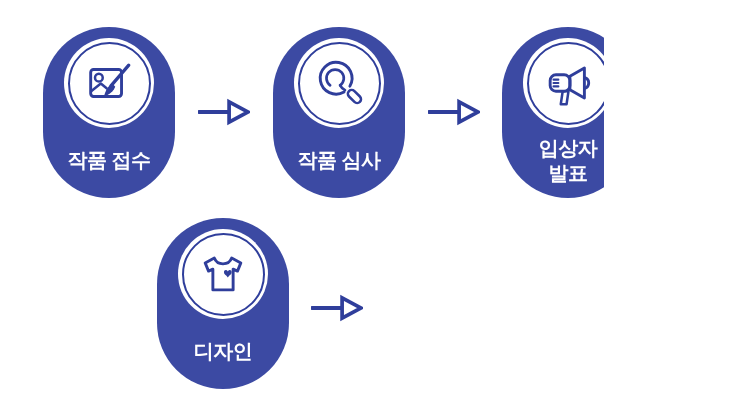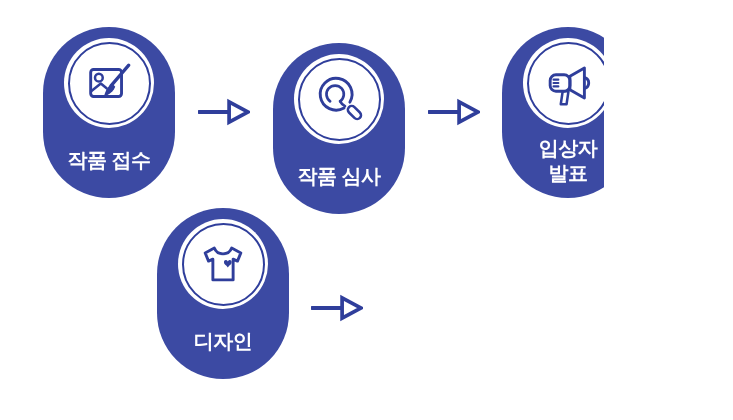--- a/index.html
+++ b/index.html
@@ -10,23 +10,23 @@
   }
   *{box-sizing:border-box;}
   body{margin:0;font-family:"Liberation Sans",sans-serif;background:var(--page-background);}
   .stage{position:relative;width:604px;height:420px;background:var(--page-background);overflow:hidden;}
 
   .capsule{
     position:absolute;width:132px;height:171px;border-radius:66px;
     background:var(--capsule);display:flex;flex-direction:column;align-items:center;
   }
   .c1{left:43px;top:27px;}
-  .c2{left:273px;top:43px;justify-content:space-between;}
+  .c2{left:273px;top:27px;justify-content:space-between;}
   .c3{left:502px;top:27px;align-items:center;}
-  .c4{left:157px;top:208px;}
+  .c4{left:157px;top:218px;}
   .c5{left:384px;top:224px;}
 
   .icon-circle{
     position:relative;flex:none;margin-top:11px;width:90px;height:90px;border-radius:50%;
     background:#FFFFFF;display:flex;align-items:center;justify-content:center;
   }
   .icon-ring{position:absolute;inset:3.5px;border:2.5px solid var(--ink);border-radius:50%;pointer-events:none;}
   .icon{position:relative;display:block;}
   .s{fill:none;stroke:var(--ink);stroke-linecap:round;stroke-linejoin:round;}
   .f{fill:var(--ink);stroke:none;}

